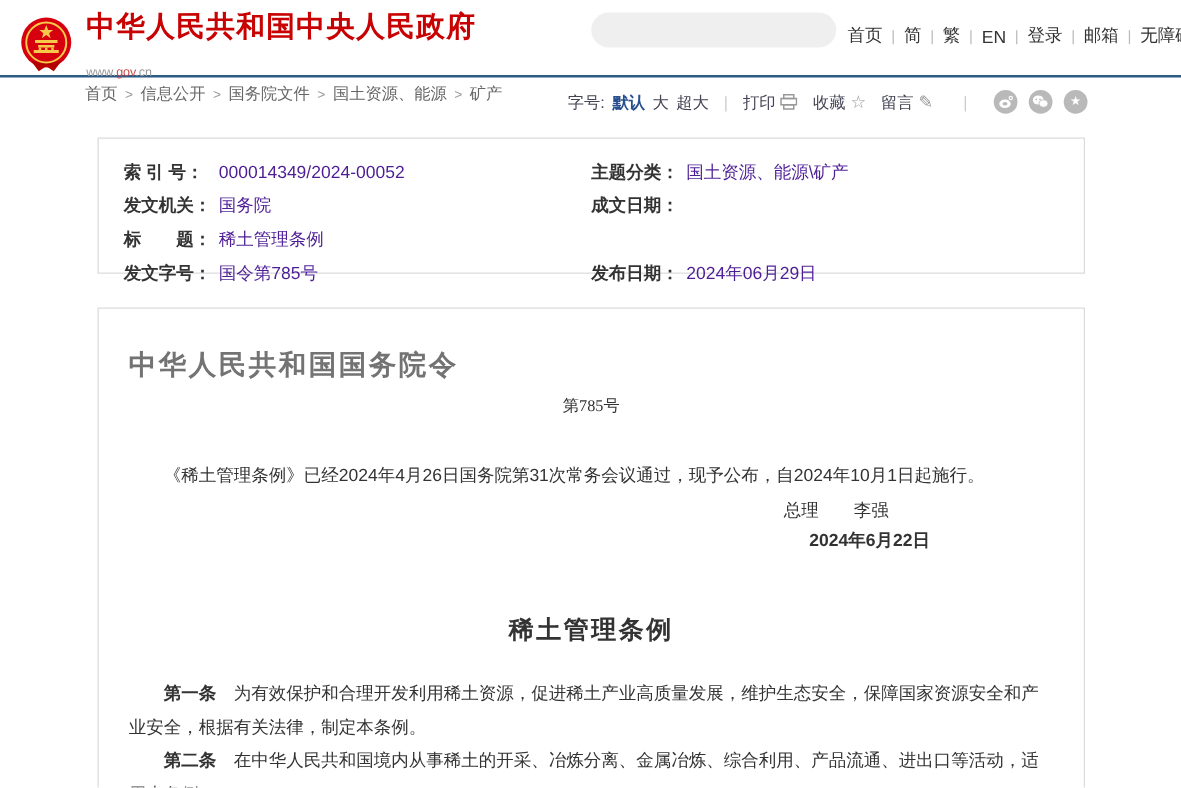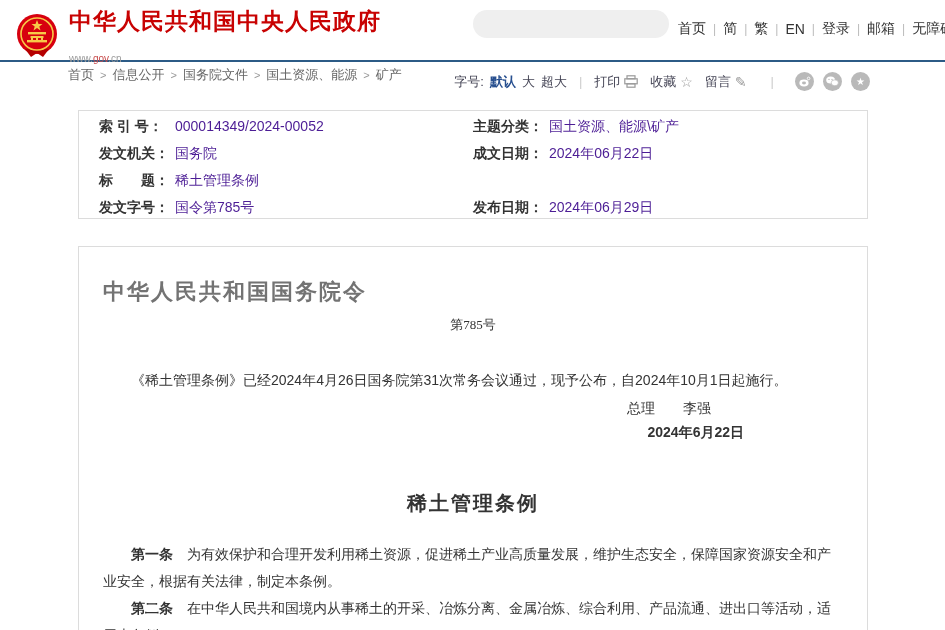--- a/index.html
+++ b/index.html
@@ -35,21 +35,21 @@
   .tools .bar { color:#ccc; margin:0 12px; }
   .tools .tool { cursor:pointer; margin-right:12px; display:flex; align-items:center; color:#445; }
   .tools .tool .glyph { color:#999; margin-left:4px; font-size:14px; }
   .tools .tool svg { margin-left:4px; }
   .share { display:flex; align-items:center; }
   .share .circ { width:19px; height:19px; border-radius:50%; background:#b9b9b9; margin-left:9px;
                  display:flex; align-items:center; justify-content:center; cursor:pointer; color:#fff; font-size:10px; }
 
   
   .meta-box { margin:10px 0 0 78px; width:790px; height:109px; border:1px solid #dcdcdc;
-              padding:2px 20px; display:flex; }
+              padding:13px 20px; display:flex; }
   .meta-col { width:50%; }
   .meta-row { height:27px; line-height:27px; font-size:14px; display:flex; }
   .meta-label { font-weight:bold; color:#333; white-space:pre; min-width:76px; }
   .meta-value { color:#4c1d95; }
 
   
   .content-box { margin:27px 0 0 78px; width:790px; height:500px; border:1px solid #dcdcdc;
                  padding:30px 24px 0 24px; }
   .decree-title { font-family:"Liberation Serif","DejaVu Serif",serif; font-weight:bold;
                   font-size:22px; color:#737373; text-align:left; letter-spacing:2px; }
@@ -183,21 +183,20 @@
       <span class="meta-value">国令第785号</span>
     </div>
   </div>
   <div class="meta-col">
     <div class="meta-row">
       <span class="meta-label">主题分类：</span>
       <span class="meta-value">国土资源、能源\矿产</span>
     </div>
     <div class="meta-row">
       <span class="meta-label">成文日期：</span>
-      <span class="meta-value">2024年06月22日</span>
     </div>
     <div class="meta-row">
       <span class="meta-label"></span>
       <span class="meta-value"></span>
     </div>
     <div class="meta-row">
       <span class="meta-label">发布日期：</span>
       <span class="meta-value">2024年06月29日</span>
     </div>
   </div>

